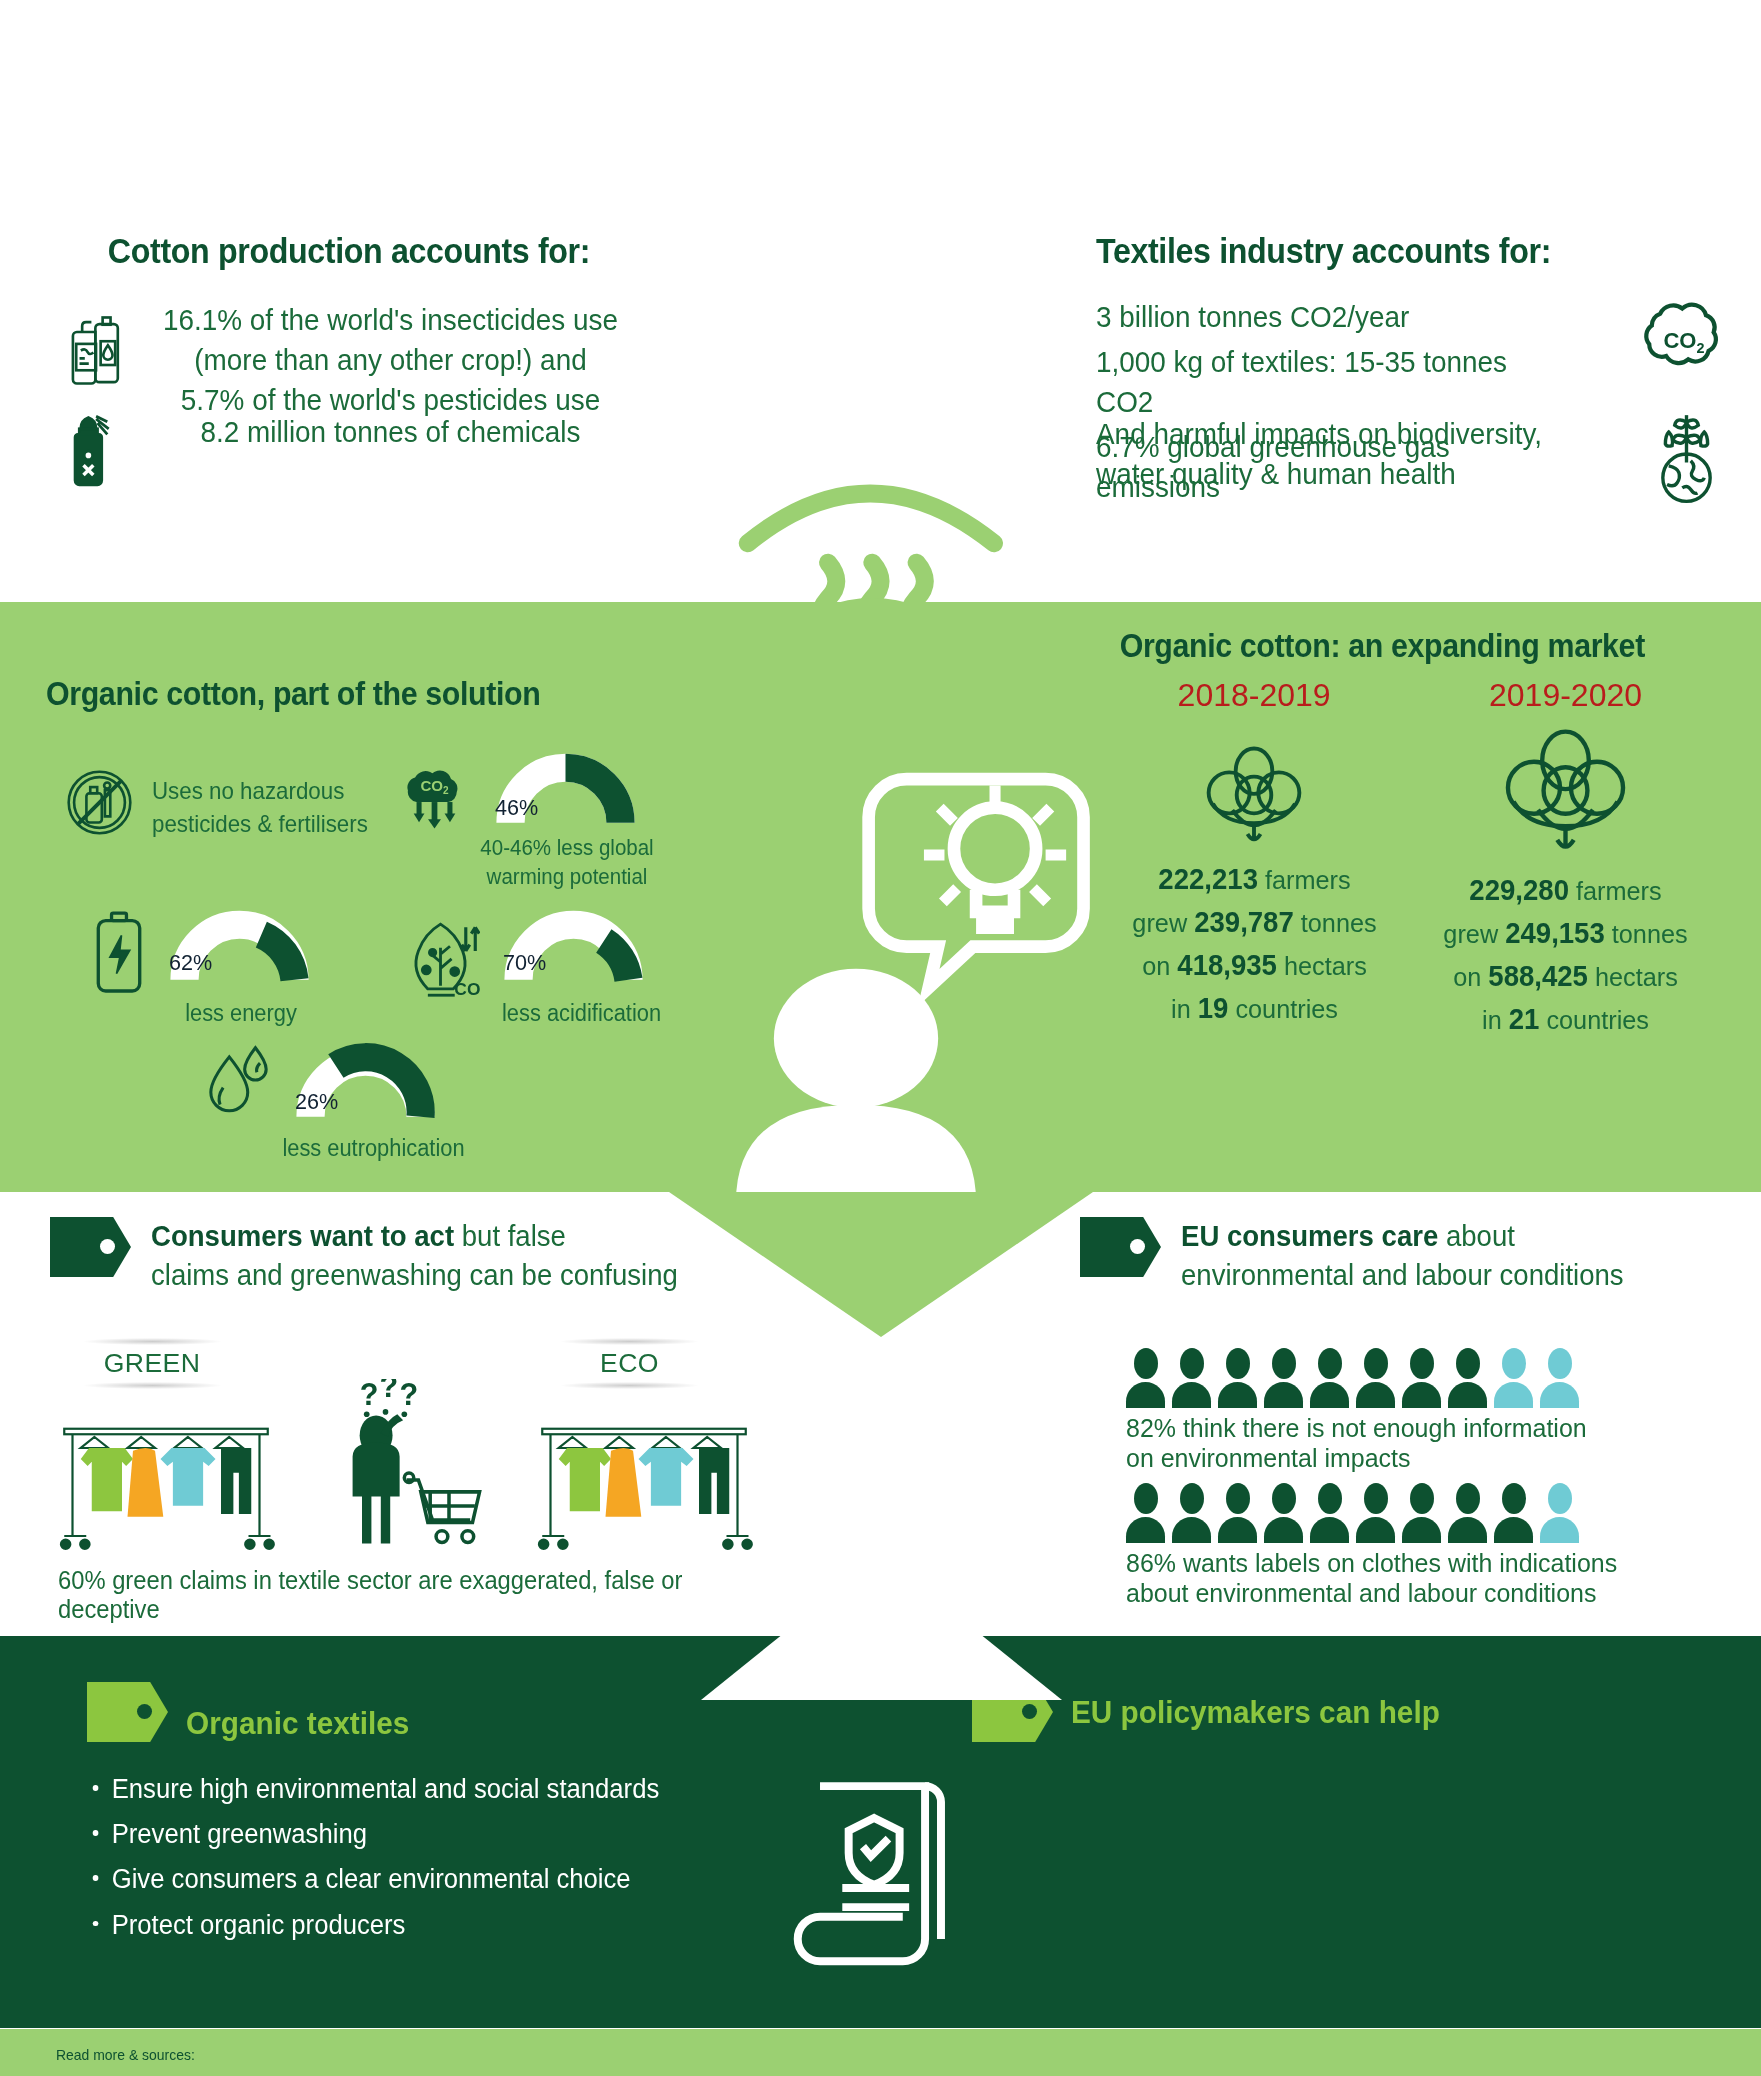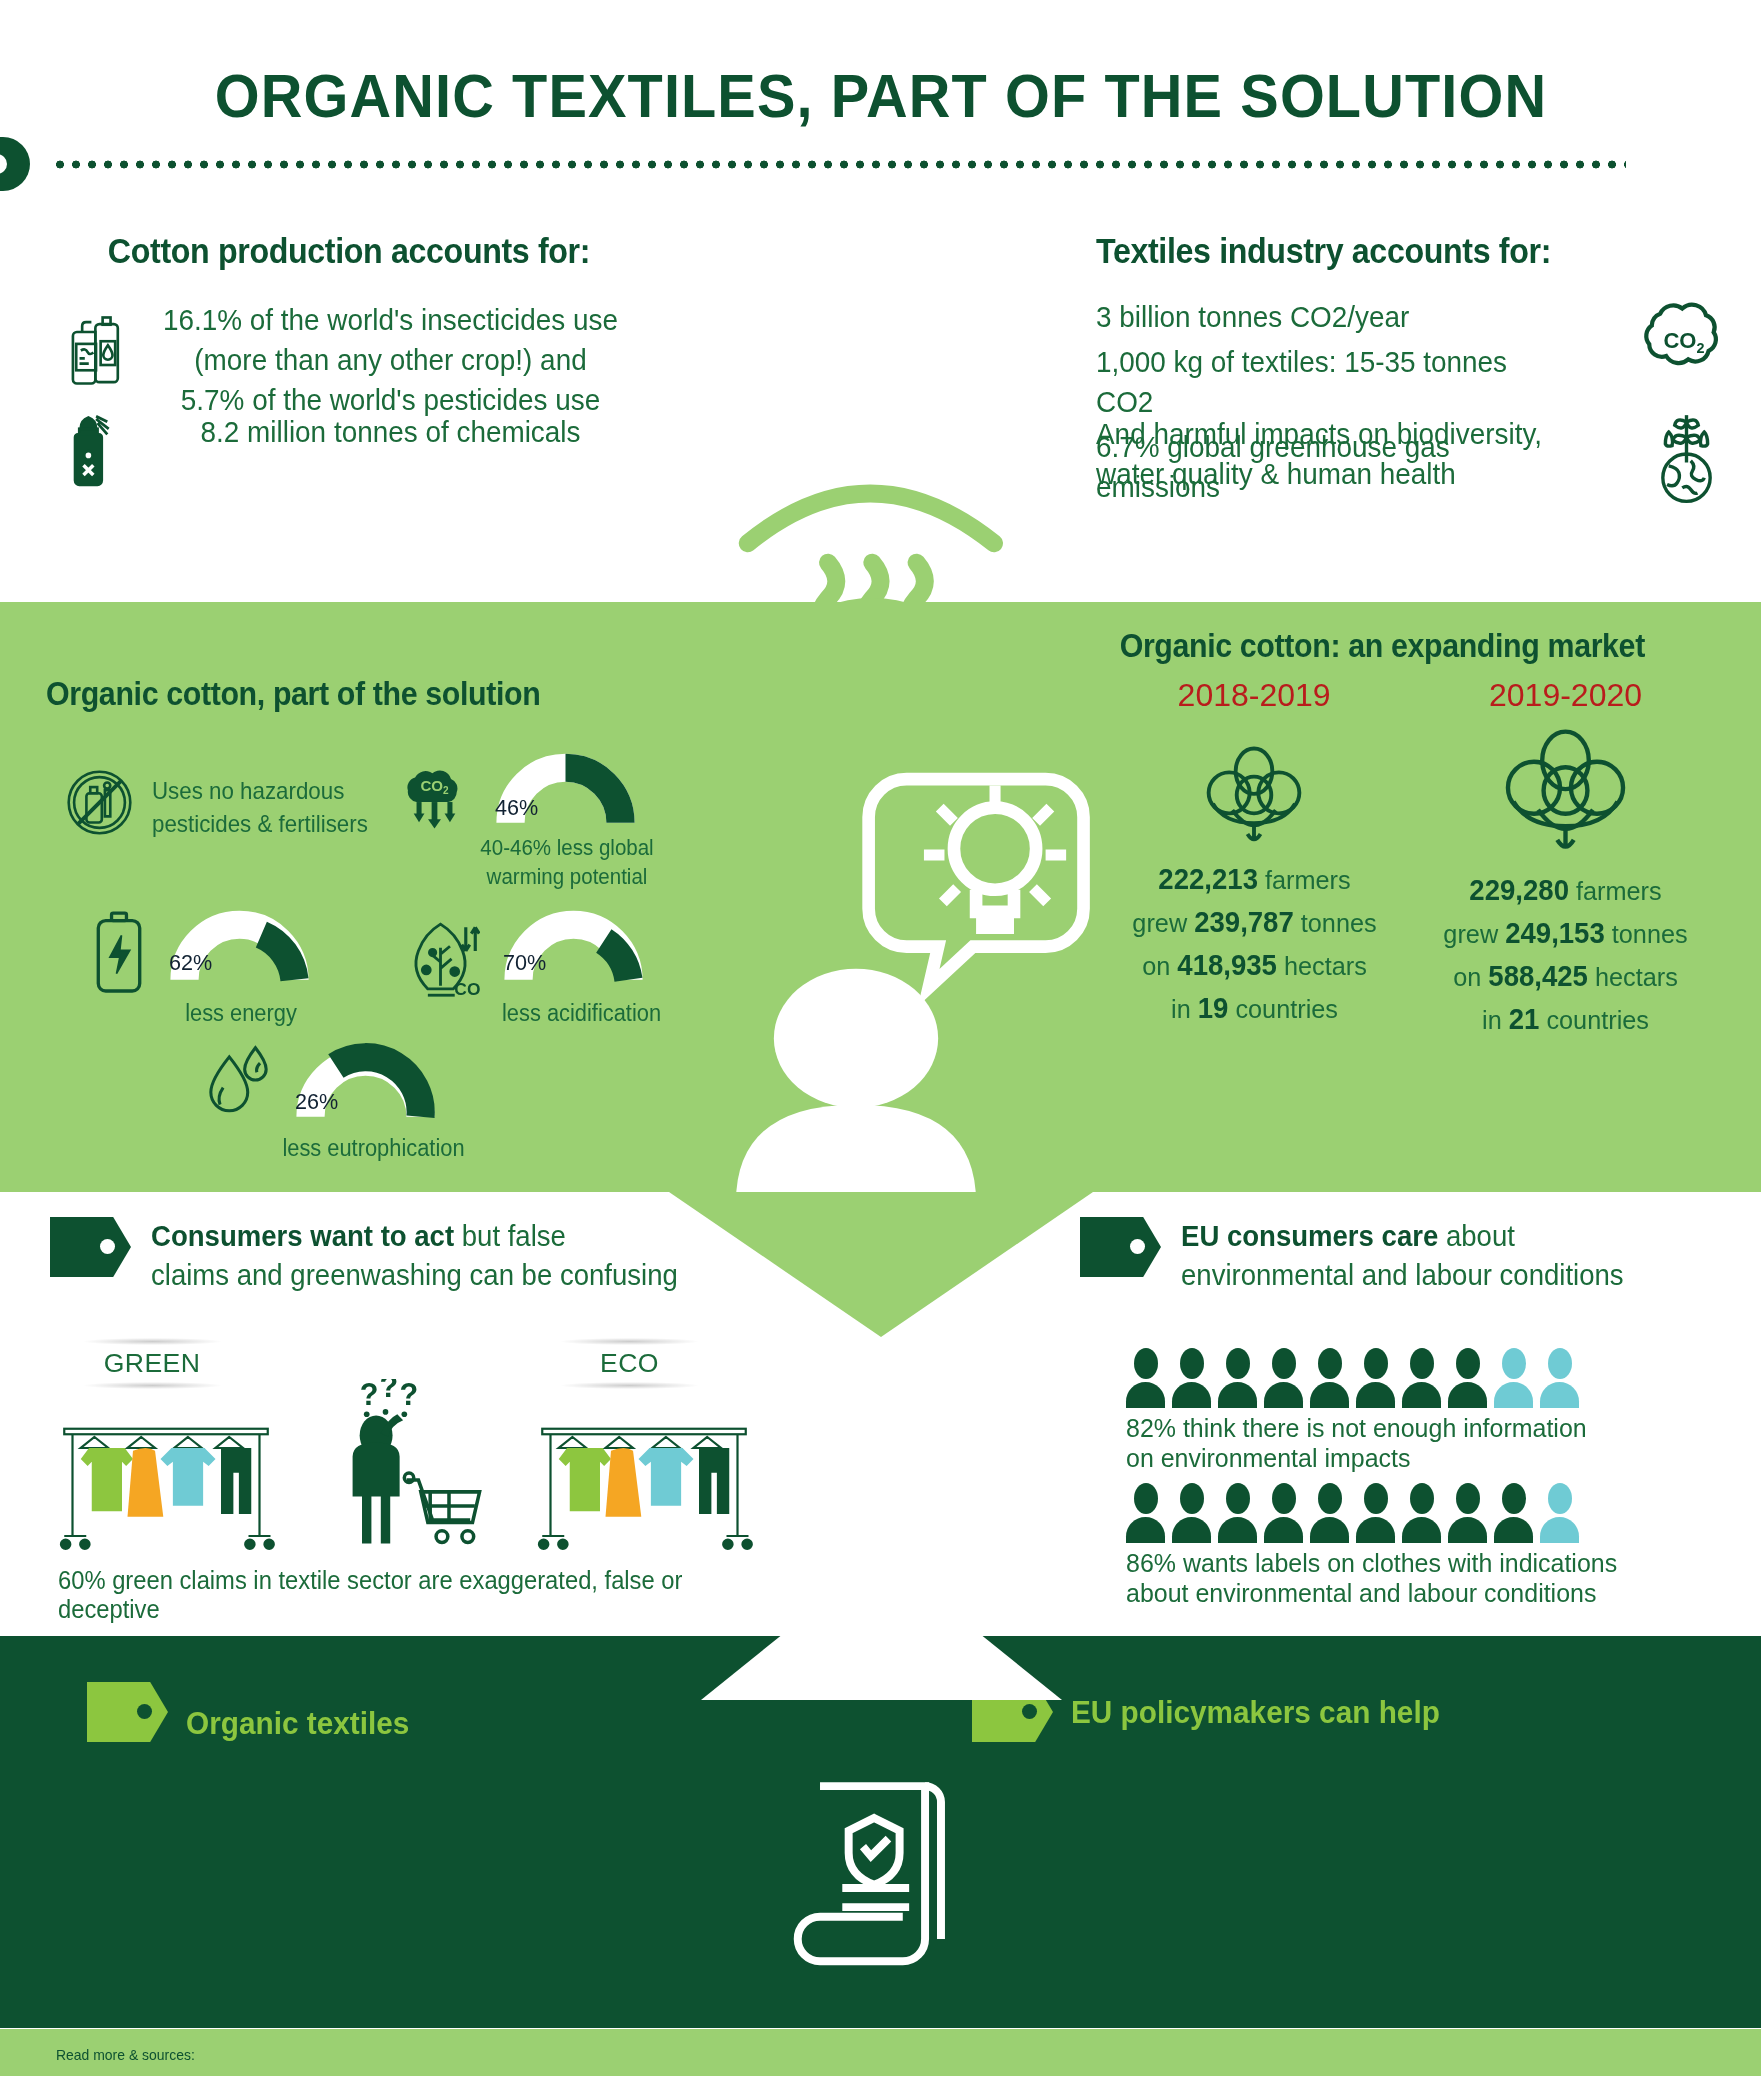--- a/index.html
+++ b/index.html
@@ -174,25 +174,20 @@
   .src-col li::before{ content:""; position:absolute; left:5.8px; top:9.6px;
                        width:4.2px; height:4.2px; border-radius:50%; background:#0d5130;}
   .src-col u { text-decoration: underline; }
   .src-right{ left:885px; top:21px; width:835px; }
 </style>
 </head>
 <body>
 
 <div class="page">
 
-  <div class="header">
-    <div class="leafmark"></div>
-    <div class="title">ORGANIC TEXTILES, PART OF THE SOLUTION</div>
-    <div class="dotline"></div>
-  </div>
 
   <div class="sec1">
 
     <div class="s1-left">
       <div class="head-dark ctr">Cotton production accounts for:</div>
 
       <svg class="icon-jug" viewBox="0 0 100 110">
         <g fill="none" stroke="#0d5130" stroke-width="4">
           <path d="M52 18 h22 a6 6 0 0 1 6 6 v76 a6 6 0 0 1-6 6 h-22 a6 6 0 0 1-6-6 v-76 a6 6 0 0 1 6-6z"></path>
           <rect x="57" y="8" width="12" height="11"></rect>
@@ -653,20 +648,26 @@
       </div>
     </div>
   </div>
 
   <div class="sec4">
     <div class="s4-left">
       <div style="display:flex;align-items:flex-end;gap:18px;">
         <div class="tag lt"></div>
         <div class="s4-title">Organic textiles</div>
       </div>
+      <ul class="s4-list">
+        <li>Ensure high environmental and social standards</li>
+        <li>Prevent greenwashing</li>
+        <li>Give consumers a clear environmental choice</li>
+        <li>Protect organic producers</li>
+      </ul>
     </div>
 
     <div class="s4-right">
       <div style="display:flex;align-items:center;gap:18px;">
         <div class="tag lt"></div>
         <div class="s4-title">EU policymakers can help</div>
       </div>
     </div>
   </div>
   <div class="sec4-notch"></div>

